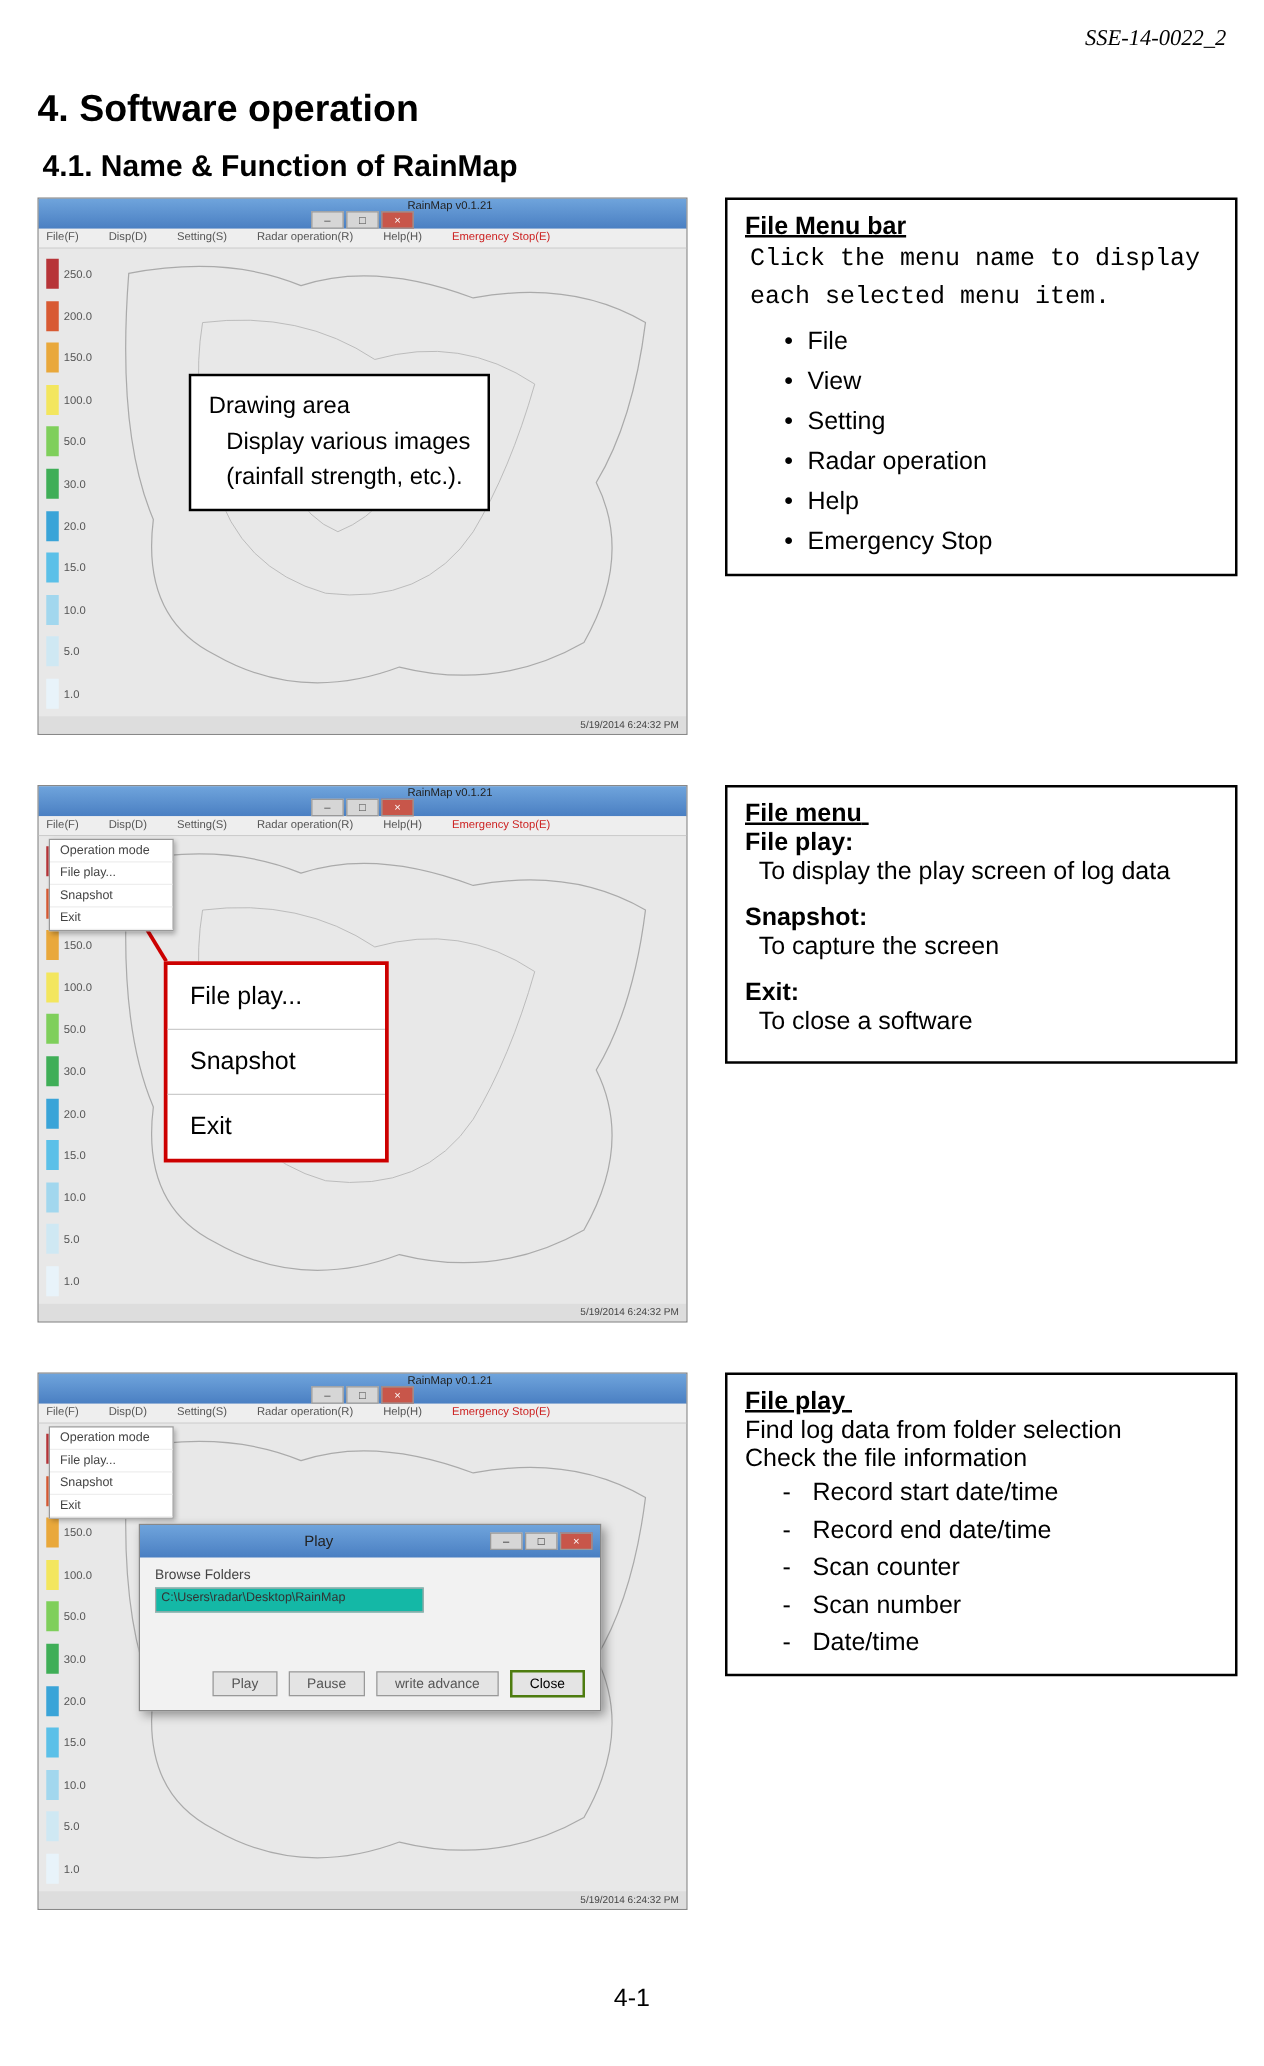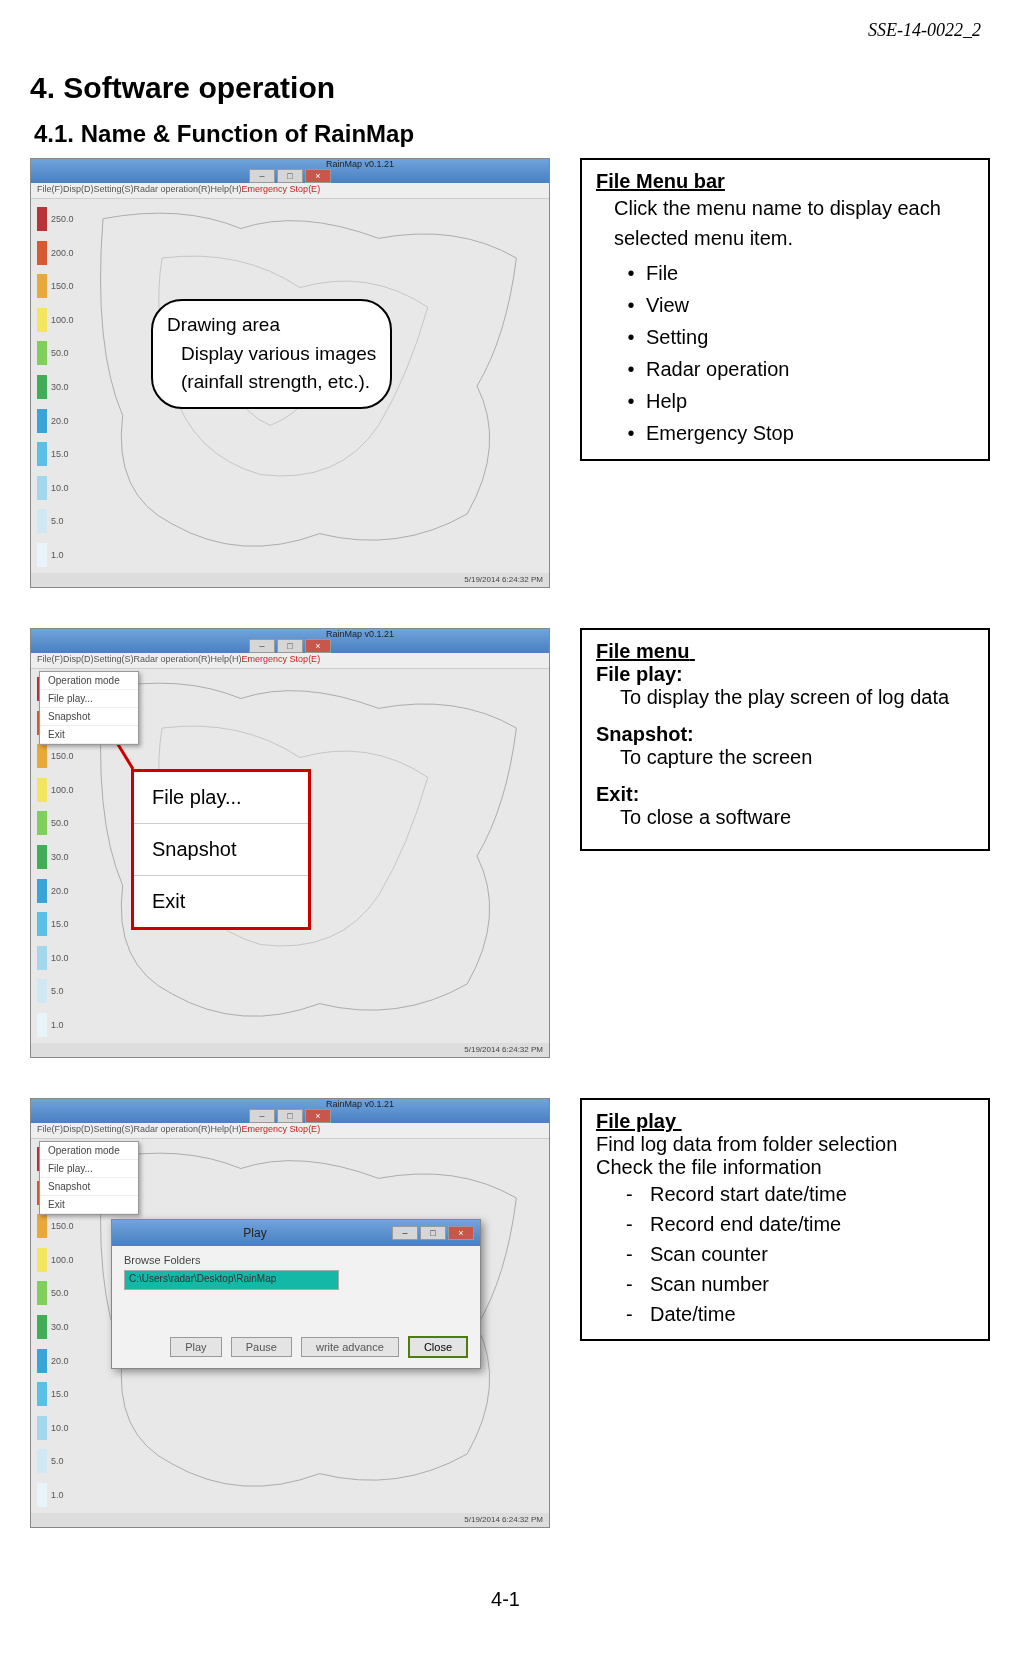--- a/index.html
+++ b/index.html
@@ -61,21 +61,21 @@
     .winbtn { width:26px; height:14px; background:#d6d6d6; border:1px solid #999; font-size:9px; text-align:center; line-height:12px;}
     .winbtn.close { background:#c8564a; color:#fff;}
     .menubar {
       height: 16px;
       background: #eee;
       border-bottom: 1px solid #ccc;
       font-size: 9px;
       padding: 1px 6px;
       color: #555;
       display:flex;
-      gap:0;
+      gap:24px;
     }
     .maparea {
       position: absolute;
       top: 40px; left: 0; right:0; bottom: 14px;
       background: #e8e8e8;
       overflow: hidden;
     }
     .maparea svg { width:100%; height:100%; }
     .scale {
       position: absolute;
@@ -106,28 +106,29 @@
       width: 410px;
       flex-shrink: 0;
     }
     .info-box .title {
       font-weight: bold;
       text-decoration: underline;
       font-size: 20px;
     }
     .info-box .desc {
       font-size: 20px;
-      margin-left: 18px;
+      margin-left: 4px;
       line-height: 1.5;
+      font-family: Liberation Mono, monospace;
     }
     .info-box .bullet-list { margin-left: 20px; margin-top:4px;}
     .info-box .bullet { display:flex; font-size:20px; line-height:1.6; }
     .info-box .bullet .dot { width:30px; text-align:center; }
     .info-box .subhead { font-weight:bold; font-size:20px; margin-top:14px;}
-    .info-box .subdesc { font-size:20px; margin-left:24px; }
+    .info-box .subdesc { font-size:20px; margin-left:11px; }
     .info-box .dash-list { margin-left:30px; }
     .info-box .dash { display:flex; font-size:20px; line-height:1.5;}
     .info-box .dash .d { width:24px; }
     
     .dropdown {
       position:absolute;
       left:8px; top:42px;
       width:100px;
       background:#fff;
       border:1px solid #999;
@@ -269,21 +270,21 @@
           <div class="bar" style="background:#cfe8f3"></div>
           <span>5.0</span>
         </div>
       <div class="tick">
           <div class="bar" style="background:#e8f3fa"></div>
           <span>1.0</span>
         </div>
     </div>
     <div class="statusbar">5/19/2014 6:24:32 PM</div>
 
-    <div class="callout-box" style="left:120px; top:140px;border-radius:31px;">
+    <div class="callout-box" style="left:120px; top:140px;">
       <div>Drawing area</div>
       <div style="margin-left:14px">Display various images</div>
       <div style="margin-left:14px">(rainfall strength, etc.).</div>
     </div>
   </div>
 
   <div class="info-box">
     <div class="title">File Menu bar</div>
     <div class="desc">Click the menu name to display each selected menu item.</div>
     <div class="bullet-list">

